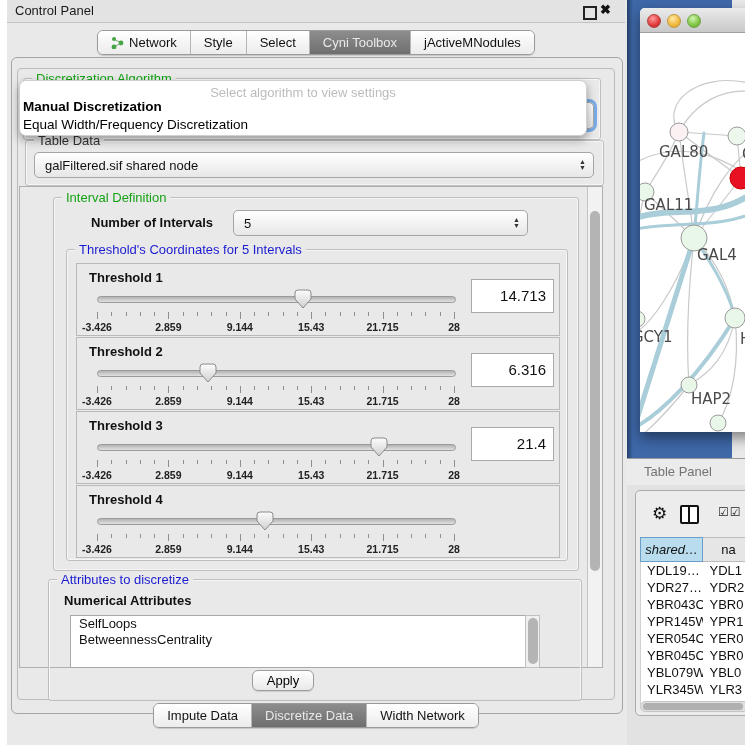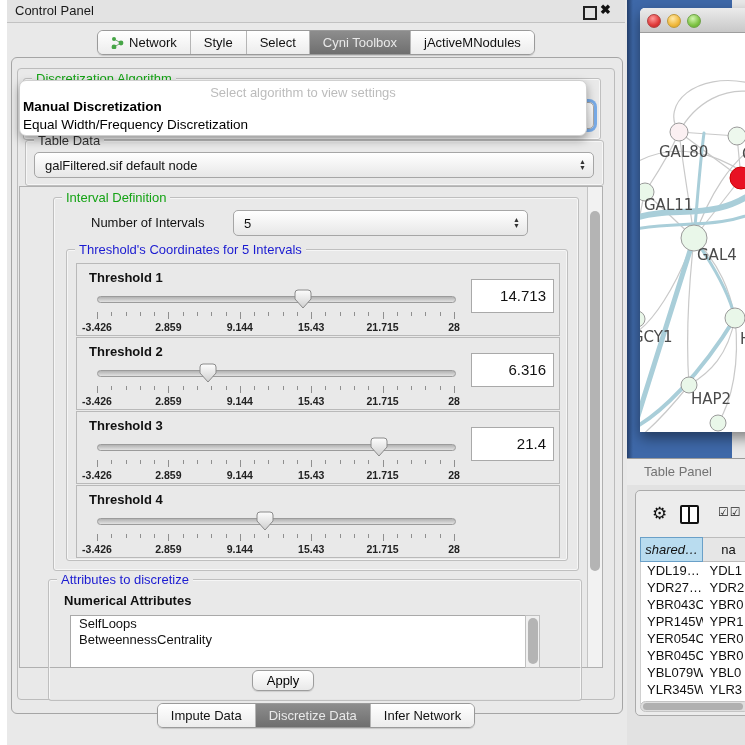--- a/index.html
+++ b/index.html
@@ -162,32 +162,32 @@
     <div class="popup-hint">Select algorithm to view settings</div>
     <div id="popup-items">
         <div class="popup-item hl" style="top: 18px;">Manual Discretization</div>
         <div class="popup-item" style="top: 36px;">Equal Width/Frequency Discretization</div>
       </div>
   </div>
 
   <div class="abs group" style="left:18px;top:140px;width:577px;height:44px;">
     <span class="group-title t-dark">Table Data</span>
     <div class="combo" style="left:8px;top:11px;width:560px;height:26px;">
-      <span>galFiltered.sif default node</span>
+      <span>galFiltered.sif shared node</span>
       <span class="arrows">▲<br>▼</span>
     </div>
   </div>
 
   <div class="abs scrollpane">
 
     <div class="abs group" style="left:33px;top:10px;width:524px;height:372px;">
       <span class="group-title t-green">Interval Definition</span>
     </div>
 
-    <div class="abs" style="left:63px;top:28px;font-size:13px;font-weight:normal;padding-left:8px;">Number of Intervals</div>
+    <div class="abs" style="left:63px;top:28px;font-size:13px;font-weight:bold;padding-left:8px;">Number of Intervals</div>
     <div class="combo" style="left:213px;top:23px;width:295px;height:26px;">
       <span>5</span>
       <span class="arrows">▲<br>▼</span>
     </div>
 
     <div class="abs group" style="left:46px;top:62px;width:500px;height:310px;">
       <span class="group-title t-blue">Threshold's Coordinates for 5 Intervals</span>
     </div>
     <div id="thresholds">
         <div class="th-panel" style="top: 76px;">
@@ -406,21 +406,21 @@
 
   <div class="abs" style="left:0;top:703px;width:618px;display:flex;justify-content:center;">
     <div class="seg-bar" id="bottom-tabs">
         <div class="seg">
           <span>Impute Data</span>
         </div>
         <div class="seg sel">
           <span>Discretize Data</span>
         </div>
         <div class="seg">
-          <span>Infer Network</span>
+          <span>Width Network</span>
         </div>
       </div>
   </div>
 
   <div class="abs desktop">
     <div class="abs desktop-edge"></div>
     <div class="net-window">
       <div class="net-titlebar">
         <div class="tl red"></div>
         <div class="tl yellow"></div>

